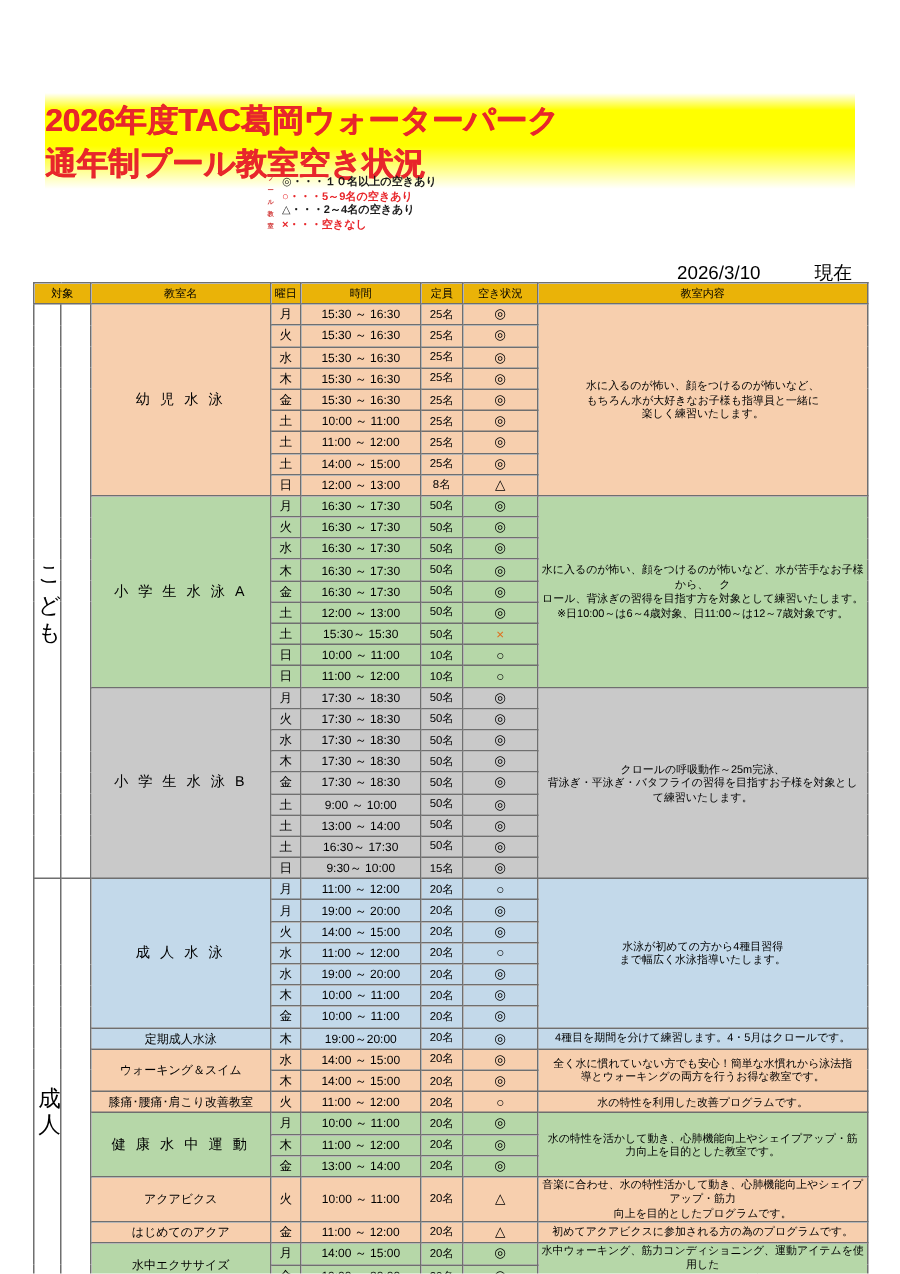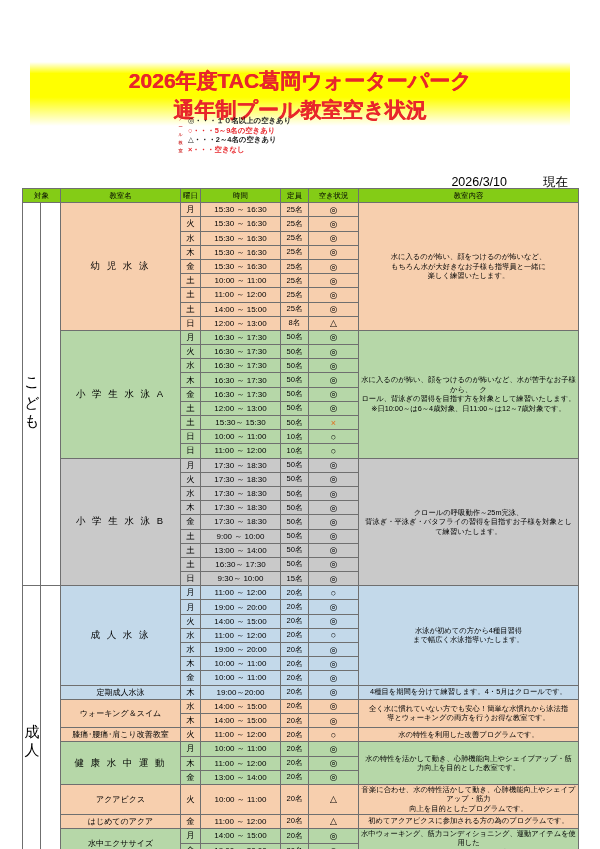--- a/index.html
+++ b/index.html
@@ -12,21 +12,21 @@
   }
   .page{position:relative;width:600px;height:849px;}
 
   
   .banner{
     position:absolute;left:30px;top:62px;width:540px;height:64px;
     background:linear-gradient(to bottom,#ffffff 0%,#ffff00 18%,#ffff00 55%,#ffffff 100%);
   }
   .banner-title{
     position:absolute;left:30px;top:66px;width:540px;
-    text-align:center;color:#e8262b;font-weight:bold;font-size:21px;
+    text-align:left;color:#e8262b;font-weight:bold;font-size:21px;
     line-height:29px;letter-spacing:0px;
     text-shadow:0.5px 0 0 #e8262b;
   }
 
   
   .legend{
     position:absolute;left:176px;top:116px;
     display:flex;align-items:stretch;
   }
   .legend-vert{
@@ -60,21 +60,21 @@
   table.sheet td,table.sheet th{
     border:1px solid #6f6f6f;
     padding:0;
     text-align:center;
     vertical-align:middle;
     font-weight:normal;
     height:13.2px;
     overflow:hidden;
   }
   thead td{
-    background:#84cc16;font-size:7.4px;height:14px;font-weight:normal;
+    background:#eab308;font-size:7.4px;height:14px;font-weight:normal;
   }
   .c-target{width:18px;}
   .c-spacer{width:20px;}
   .c-name{width:120px;}
   .c-day{width:20px;}
   .c-time{width:80px;}
   .c-cap{width:28px;}
   .c-stat{width:50px;}
   .c-desc{width:220px;}
 

